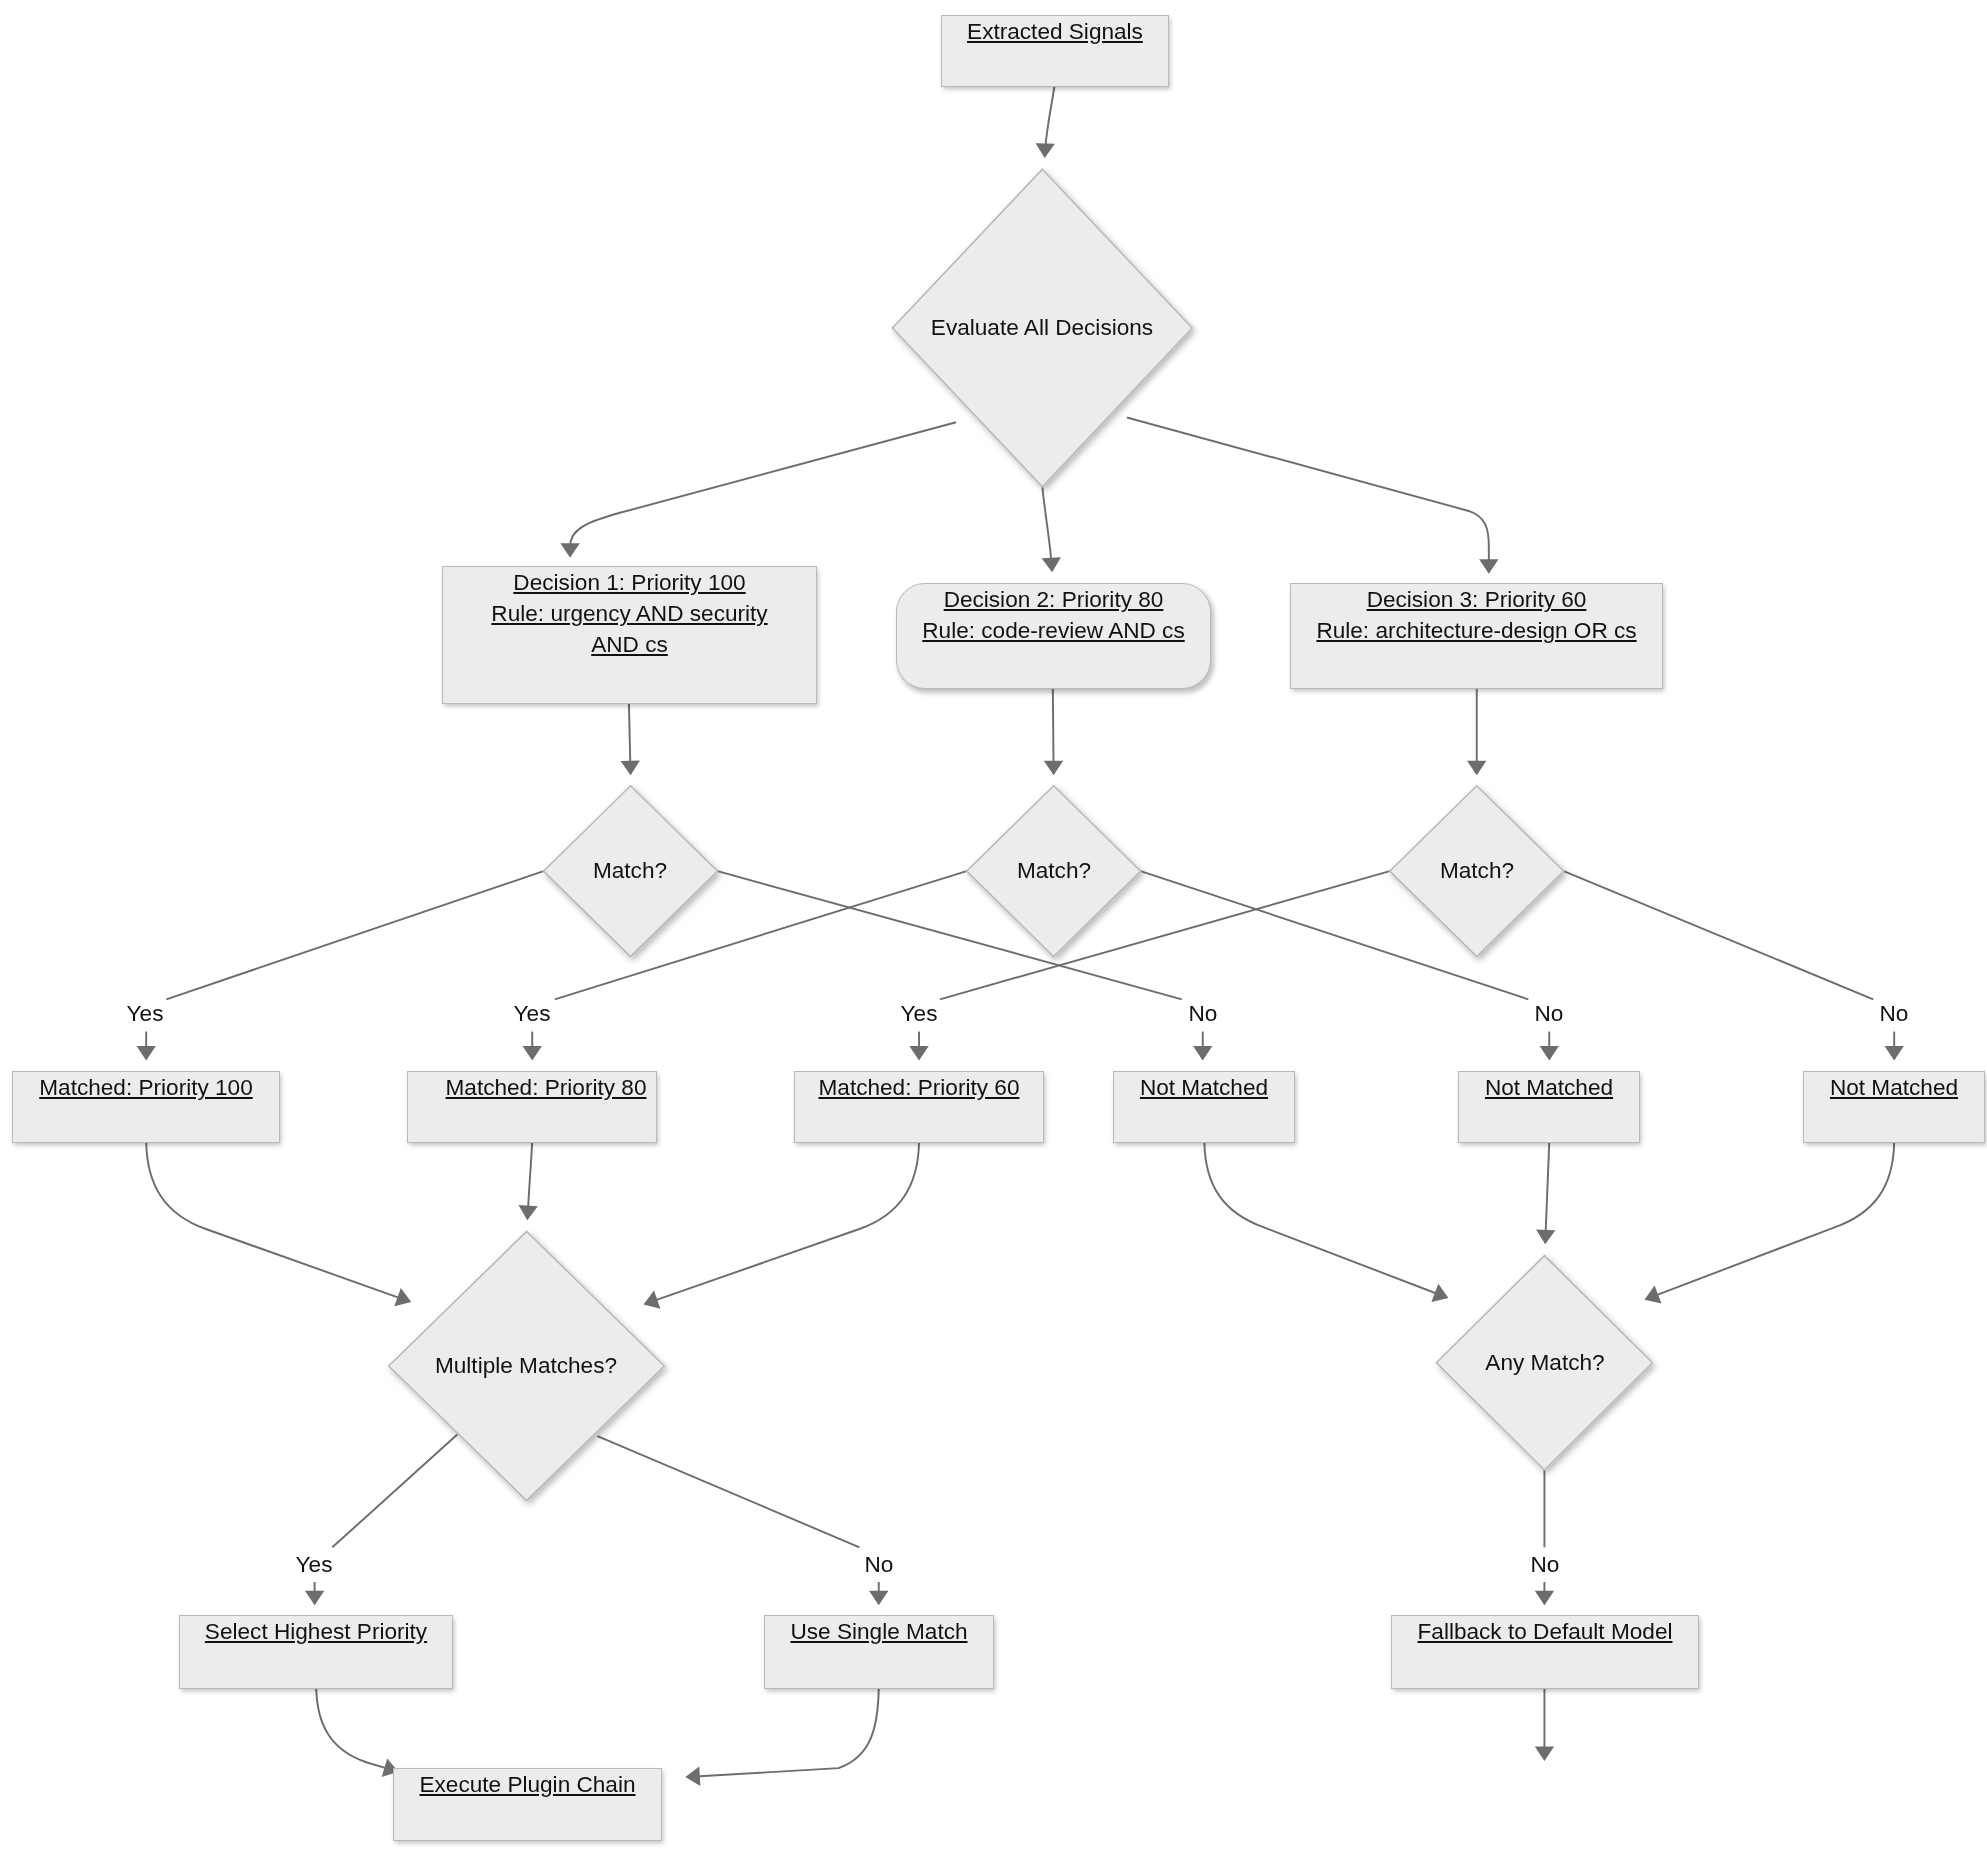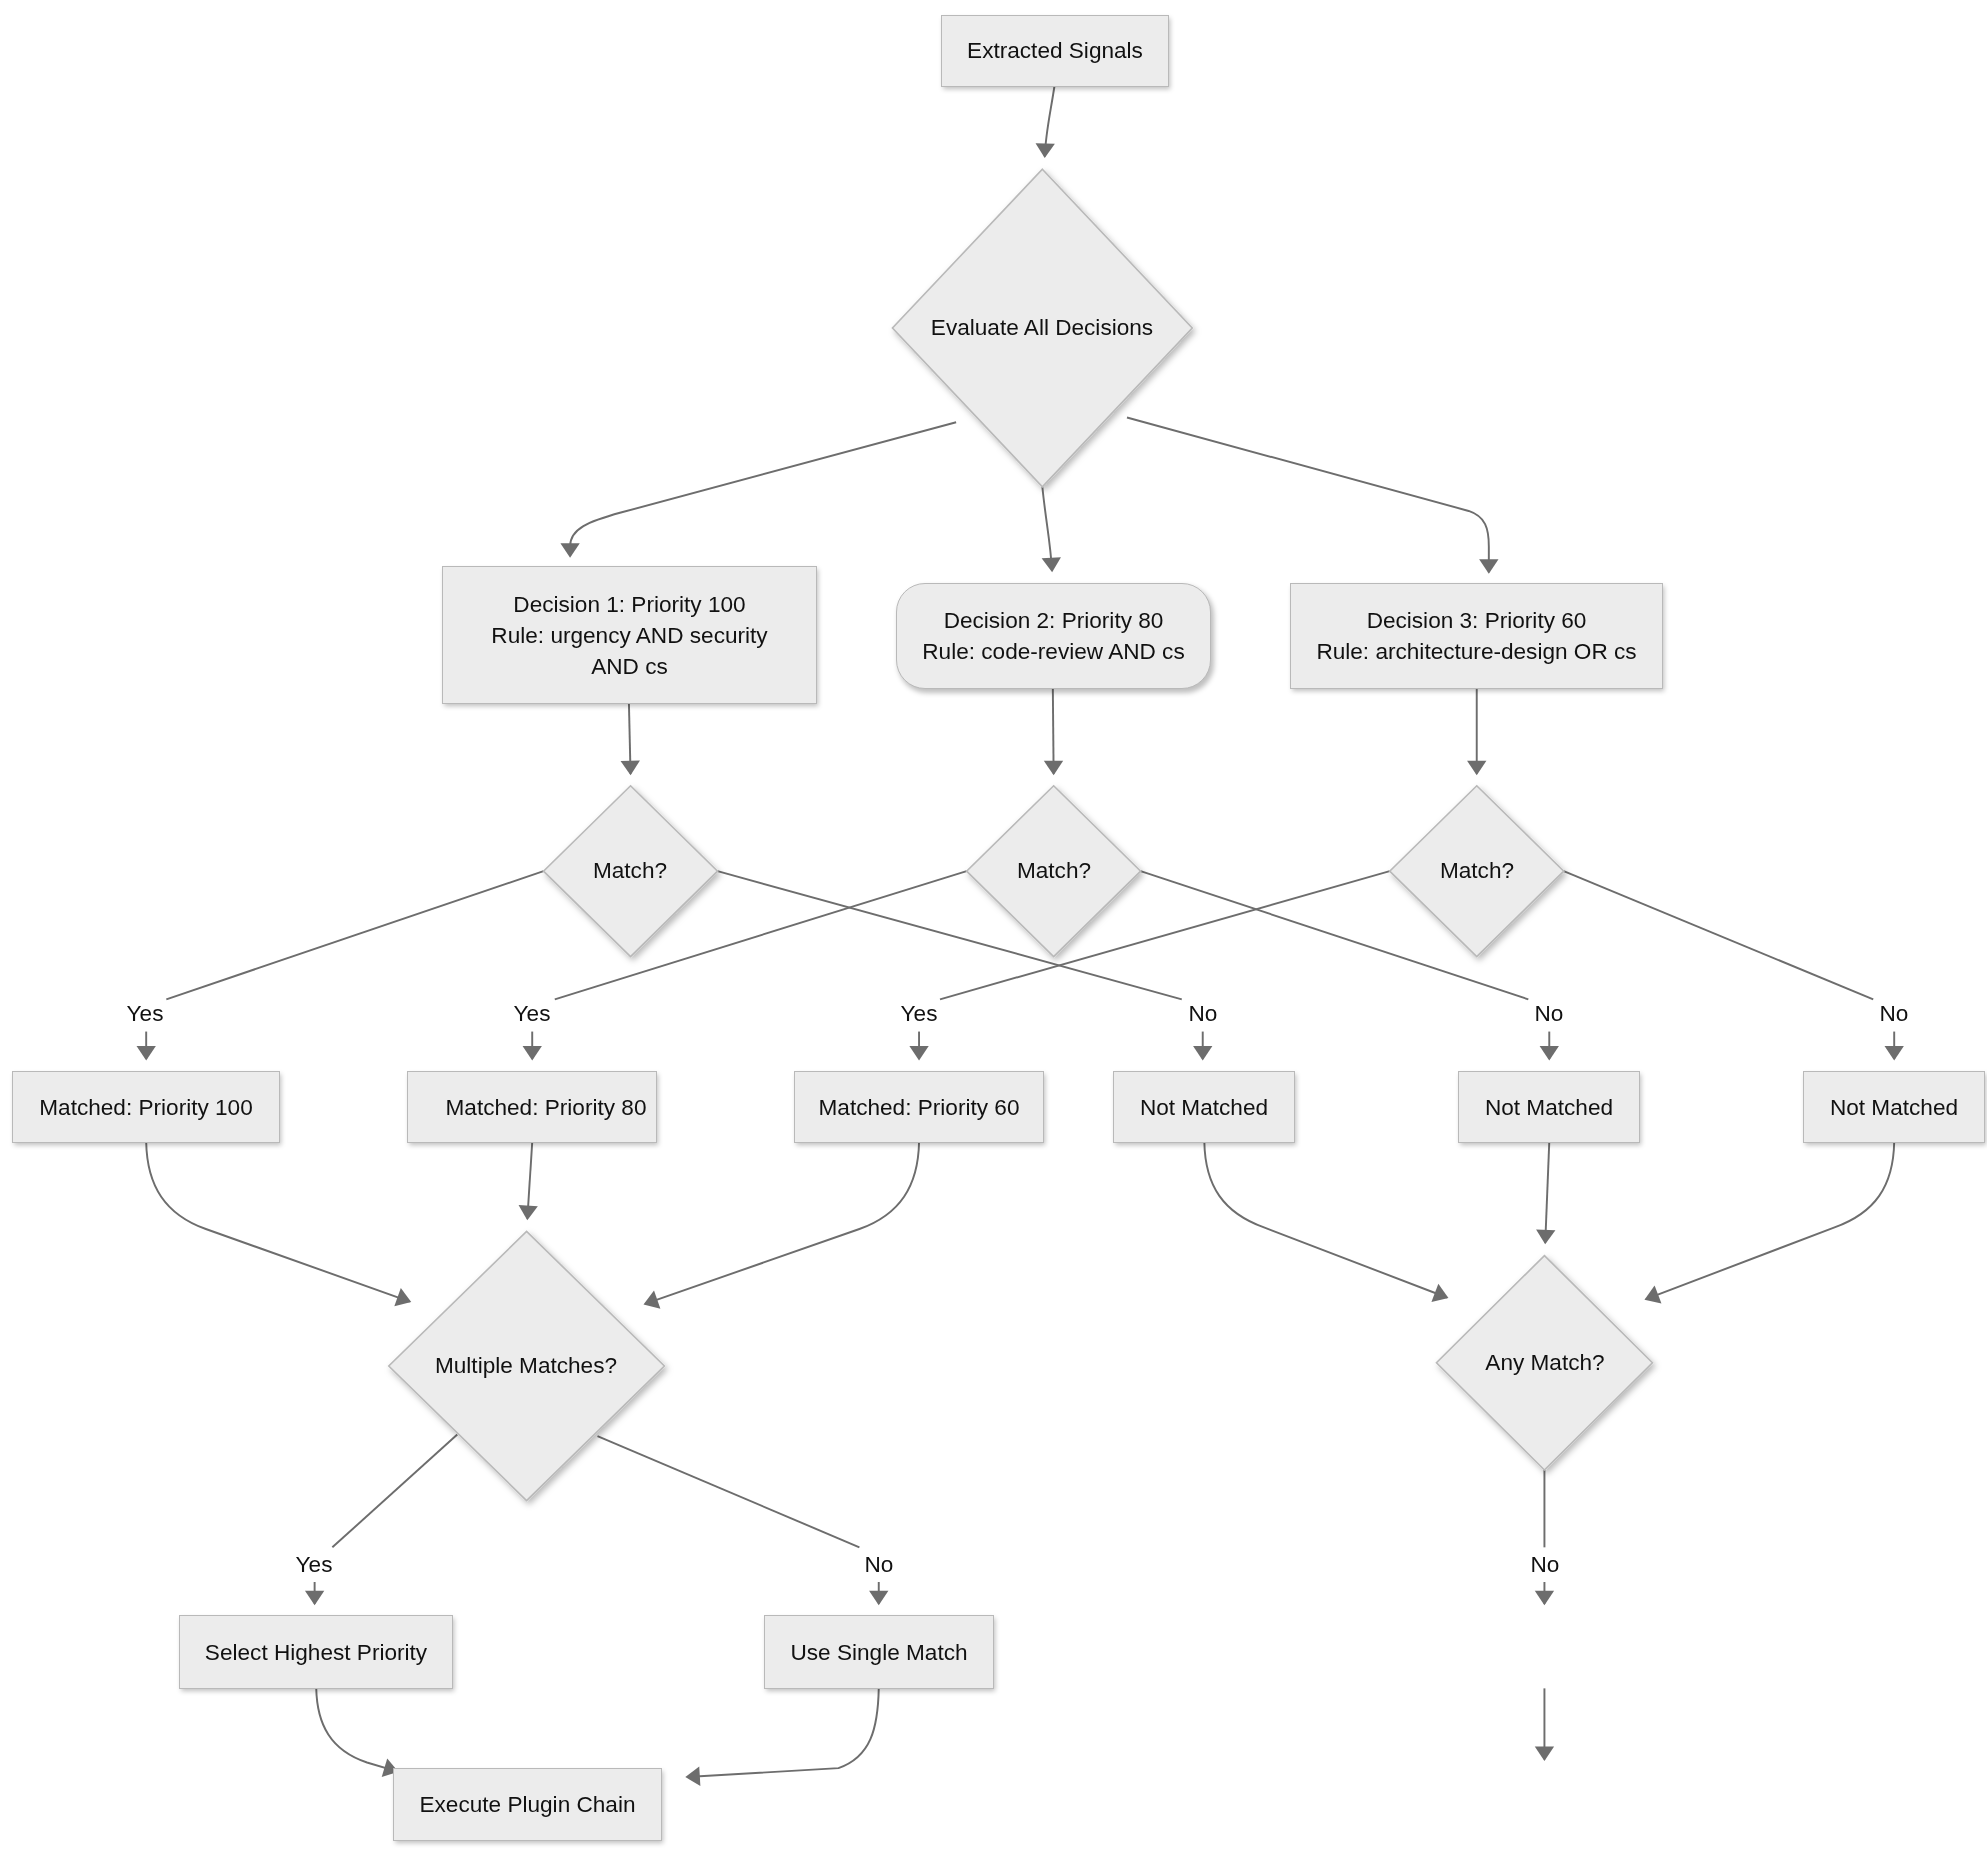--- a/index.html
+++ b/index.html
@@ -20,23 +20,23 @@
   }
   svg.layer{position:absolute;left:0;top:0;width:1988px;height:1856px;}
   .edge{fill:none;stroke:var(--edge-color);stroke-width:2.4px;}
   .arrowhead{fill:var(--edge-color);}
   .diamond{fill:var(--node-fill);stroke:var(--node-border);stroke-width:2px;filter:url(#ds);}
   .node{
     position:absolute;
     background:var(--node-fill);
     border:1.6px solid var(--node-border);
     box-shadow:2.4px 3.2px 4.8px rgba(0,0,0,.25);
-    display:flex;flex-direction:column;align-items:center;justify-content:center;
+    display:flex;flex-direction:column;align-items:center;justify-content:flex-start;
     text-align:center;font-size:22.6px;line-height:31px;
-    box-sizing:border-box;white-space:nowrap;
+    box-sizing:border-box;white-space:nowrap;text-decoration:underline;
   }
   .diamond-label{
     position:absolute;transform:translate(-50%,-50%);
     font-size:22.6px;white-space:nowrap;text-align:center;
   }
   .edge-label{
     position:absolute;transform:translate(-50%,-50%);
     font-size:22.6px;background:var(--bg-color);padding:0 4px;white-space:nowrap;
   }
 </style>
@@ -142,20 +142,23 @@
   <div class="node" style="left:1803px;top:1071px;width:182px;height:72px;">
     <div>Not Matched</div>
   </div>
 
   <div class="node" style="left:179px;top:1615px;width:274px;height:74px;">
     <div>Select Highest Priority</div>
   </div>
   <div class="node" style="left:764px;top:1615px;width:230px;height:74px;">
     <div>Use Single Match</div>
   </div>
+  <div class="node" style="left:1391px;top:1615px;width:308px;height:74px;">
+    <div>Fallback to Default Model</div>
+  </div>
   <div class="node" style="left:393px;top:1768px;width:269px;height:73px;">
     <div>Execute Plugin Chain</div>
   </div>
 
   <div class="diamond-label" style="left:1042px;top:328px;">Evaluate All Decisions</div>
   <div class="diamond-label" style="left:630px;top:871px;">Match?</div>
   <div class="diamond-label" style="left:1054px;top:871px;">Match?</div>
   <div class="diamond-label" style="left:1477px;top:871px;">Match?</div>
   <div class="diamond-label" style="left:526px;top:1366px;">Multiple Matches?</div>
   <div class="diamond-label" style="left:1545px;top:1363px;">Any Match?</div>

